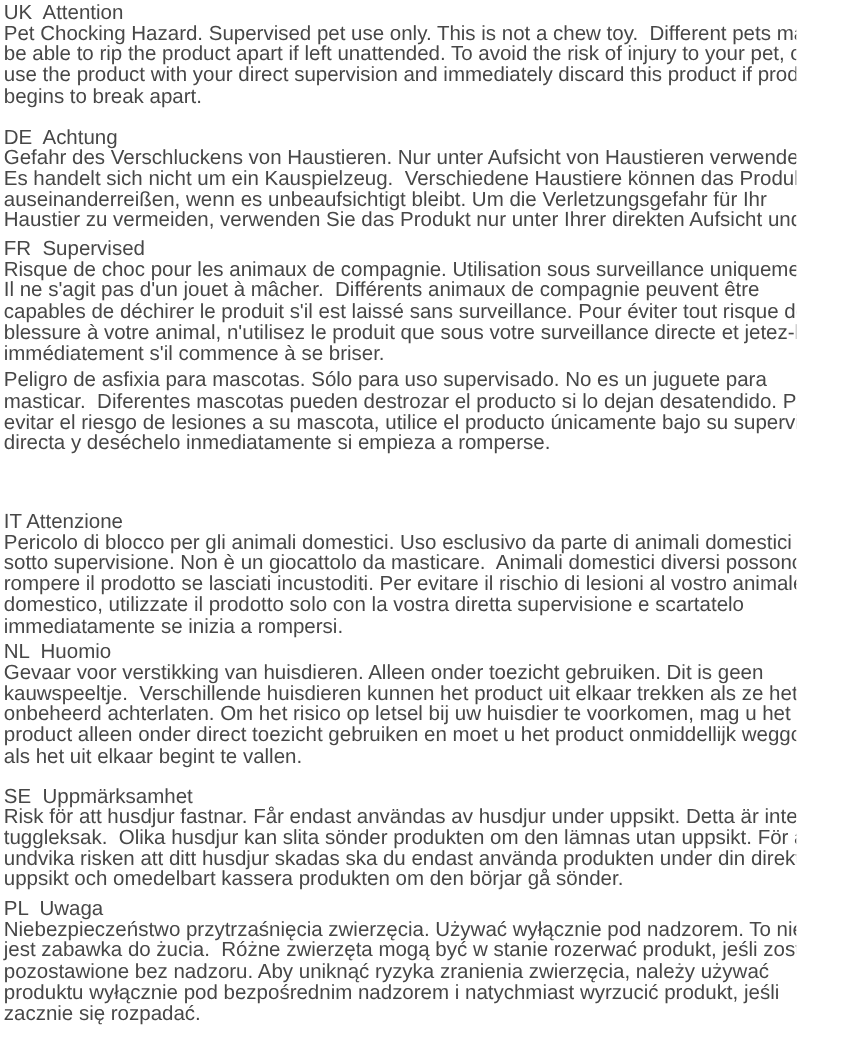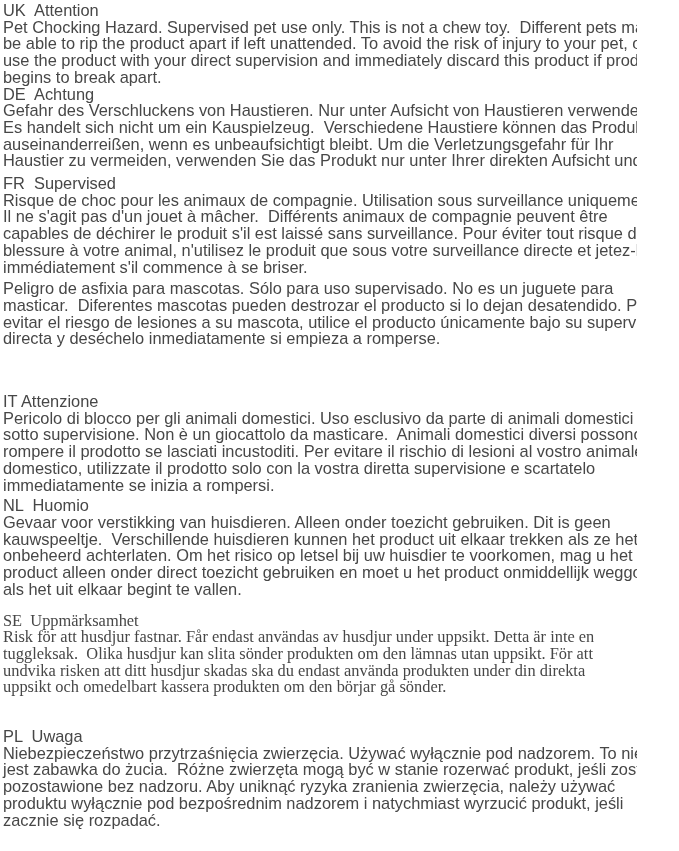--- a/index.html
+++ b/index.html
@@ -23,27 +23,27 @@
   }
   .sec { margin: 0; }
   .heading, .body-text {
     white-space: pre;
     margin: 0;
     padding: 0;
     font-weight: normal;
   }
   
   .s-uk { margin-top: 0; }
-  .s-de { }
+  .s-de { margin-top: 16px; }
   .s-fr { margin-top: 6px; }
   .s-es { margin-top: 5px; }
   .s-it { margin-top: 46px; }
   .s-nl { margin-top: 4px; }
-  .s-se { margin-top: 15px; font-family: Liberation Serif, serif; }
-  .s-pl { margin-top: 32px; }
+  .s-se { margin-top: 15px; }
+  .s-pl { margin-top: 7px; }
 </style>
 </head>
 <body>
 
 <div class="page">
 
   <section class="sec s-uk">
     <div class="heading">UK  Attention</div>
     <div class="body-text">Pet Chocking Hazard. Supervised pet use only. This is not a chew toy.  Different pets may
 be able to rip the product apart if left unattended. To avoid the risk of injury to your pet, only

